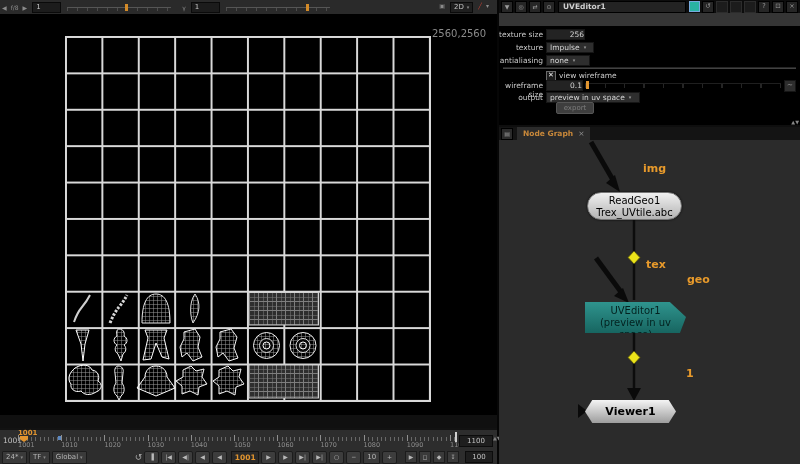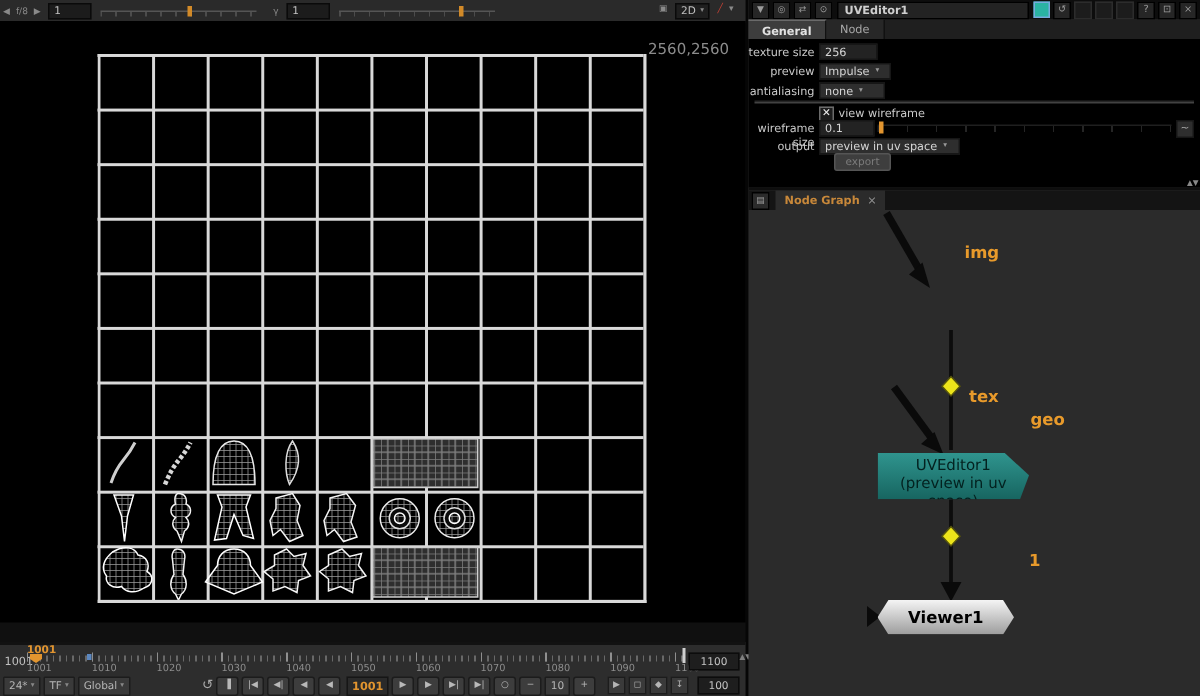--- a/index.html
+++ b/index.html
@@ -75,21 +75,21 @@
   .pt-btn{width:10px;height:10px;background:#262626;border:1px solid #000;color:#9c9c9c;font-size:6.5px;
       line-height:9px;text-align:center;margin-right:2px;}
   .pt-btn.dis{background:#1c1c1c;border-color:#2c2c2c;color:#454545;}
   .p-tabs{position:absolute;left:0;top:13px;width:100%;height:13px;background:#1f1f1f;display:flex;}
   .p-tab{height:13px;padding:0 9px;font-size:7.5px;line-height:13px;color:#a8a8a8;background:#272727;
       border-right:1px solid #111;}
   .p-tab.active{background:#3d3d3d;color:#e2e2e2;border-top:1px solid #6a6a6a;height:12px;font-weight:bold;}
   .p-form{position:absolute;left:0;top:26px;width:100%;height:99px;background:#000000;font-size:7.5px;}
   .f-label{position:absolute;width:44px;text-align:right;color:#c9c9c9;}
   .f-field{position:absolute;left:47px;height:9px;background:#232323;border:1px solid #161616;
-      color:#d5d5d5;font-size:7.5px;line-height:9px;padding-left:3px;}
+      color:#d5d5d5;font-size:7.5px;line-height:9px;padding-left:3px;text-align:right;}
   .f-dd{position:absolute;left:47px;height:9px;background:#2e2e2e;border:1px solid #161616;color:#d5d5d5;
       font-size:7.5px;line-height:9px;padding:0 3px;display:flex;gap:4px;}
   .f-dd .ddarr{font-size:5px;color:#999;}
   .f-divider{position:absolute;left:4px;right:4px;top:41px;border-top:1px solid #262626;
       border-bottom:1px solid #424242;}
   .f-check{position:absolute;left:47px;top:45px;width:8px;height:8px;background:#1d1d1d;border:1px solid #6b6b6b;
       color:#f0f0f0;font-size:7px;line-height:7px;text-align:center;font-weight:bold;}
   .f-checklabel{position:absolute;left:60px;top:45px;color:#c9c9c9;}
   .f-slider{position:absolute;left:86px;top:55px;width:196px;height:10px;}
   .f-slider .line{position:absolute;left:0;right:0;top:2px;height:1px;background:#1f1f1f;}
@@ -272,29 +272,25 @@
       <span class="pt-title">UVEditor1</span>
       <span class="pt-swatch" id="swatch" style="background: rgb(42, 179, 163);"></span>
       <span class="pt-btn">↺</span>
       <span class="pt-btn dis"></span>
       <span class="pt-btn dis"></span>
       <span class="pt-btn dis"></span>
       <span class="pt-btn">?</span>
       <span class="pt-btn">⊡</span>
       <span class="pt-btn">×</span>
     </div>
-    <div class="p-tabs">
-      <span class="p-tab active">General</span>
-      <span class="p-tab">Node</span>
-    </div>
     <div class="p-form">
       <span class="f-label" style="top:4px">texture size</span>
       <span class="f-field" style="top:3px;width:34px">256</span>
 
-      <span class="f-label" style="top:17px">preview</span>
+      <span class="f-label" style="top:17px">texture</span>
       <span class="f-dd" style="top:16px;width:40px">
         <span>Impulse</span>
         <span class="ddarr">▾</span>
       </span>
 
       <span class="f-label" style="top:30px">antialiasing</span>
       <span class="f-dd" style="top:29px;width:36px">
         <span>none</span>
         <span class="ddarr">▾</span>
       </span>
@@ -349,20 +345,24 @@
         <polygon points="88,271 79,264 79,278" fill="#0a0a0a"></polygon>
 
         <path d="M135,111 l6,6.5 -6,6.5 -6,-6.5 z" fill="#ece41a" stroke="#55530e"></path>
         <path d="M135,211 l6,6.5 -6,6.5 -6,-6.5 z" fill="#ece41a" stroke="#55530e"></path>
       </svg>
       <span class="edge-label" style="left:96px;top:22px">img</span>
       <span class="edge-label" style="left:99px;top:118px">tex</span>
       <span class="edge-label" style="left:140px;top:133px">geo</span>
       <span class="edge-label" style="left:139px;top:227px">1</span>
 
+      <div class="node node-readgeo">
+        <div>ReadGeo1</div>
+        <div>Trex_UVtile.abc</div>
+      </div>
       <div class="node node-uveditor">
         <div>UVEditor1</div>
         <div>(preview in uv space)</div>
       </div>
       <div class="node node-viewer">
         <div>Viewer1</div>
       </div>
     </div>
   </div>
 

